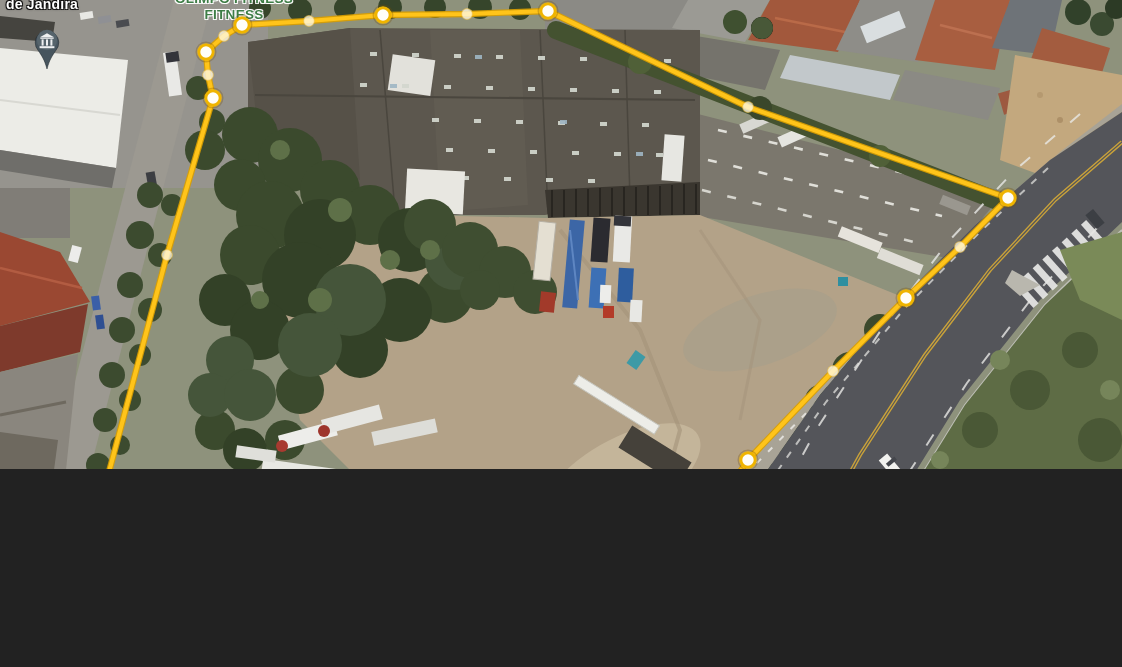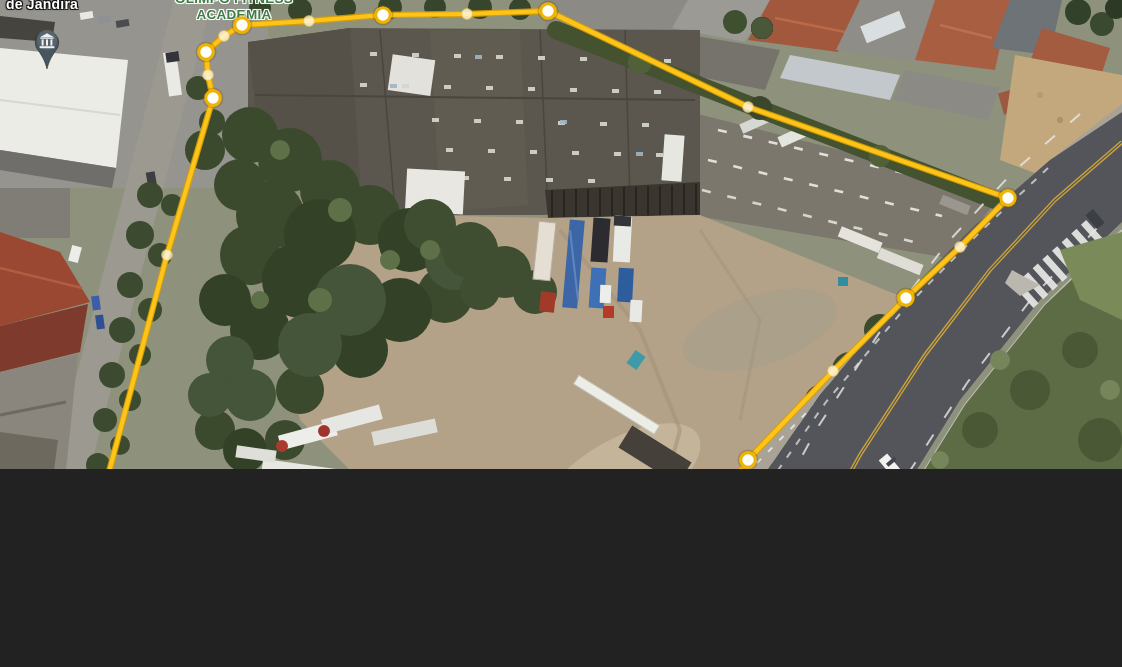--- a/index.html
+++ b/index.html
@@ -391,21 +391,21 @@
         <circle cx="1000" cy="615" r="4" fill="#9A7A5C"></circle>
     <circle cx="1035" cy="590" r="4" fill="#76573F"></circle>
     <polygon points="1060,250 1122,232 1122,320 1080,300" fill="#7A8A58"></polygon>
   </g>
 </svg>
 
 <div class="label place-label">de Jandira</div>
 
 <div class="label poi-label">
   <div>OLIMPO FITNESS</div>
-  <div>ACADEMIA</div>
+  <div>FITNESS</div>
 </div>
 
 <svg class="pin" viewBox="0 0 30 44">
   <path d="M15,43 C12.5,33.5 9.5,29.5 6.2,24.5 A11.8,11.8 0 1 1 23.8,24.5 C20.5,29.5 17.5,33.5 15,43 Z" fill="#47555E" stroke="rgba(15,25,32,.45)" stroke-width="1"></path>
   <circle cx="15" cy="14" r="10.2" fill="#56646C"></circle>
   <g fill="#EDEFF0">
     <polygon points="15,7.2 8.3,11 21.7,11"></polygon>
     <rect x="8.3" y="11.4" width="13.4" height="1.4"></rect>
     <rect x="9.6" y="13.4" width="2" height="6.2"></rect>
     <rect x="14" y="13.4" width="2" height="6.2"></rect>

